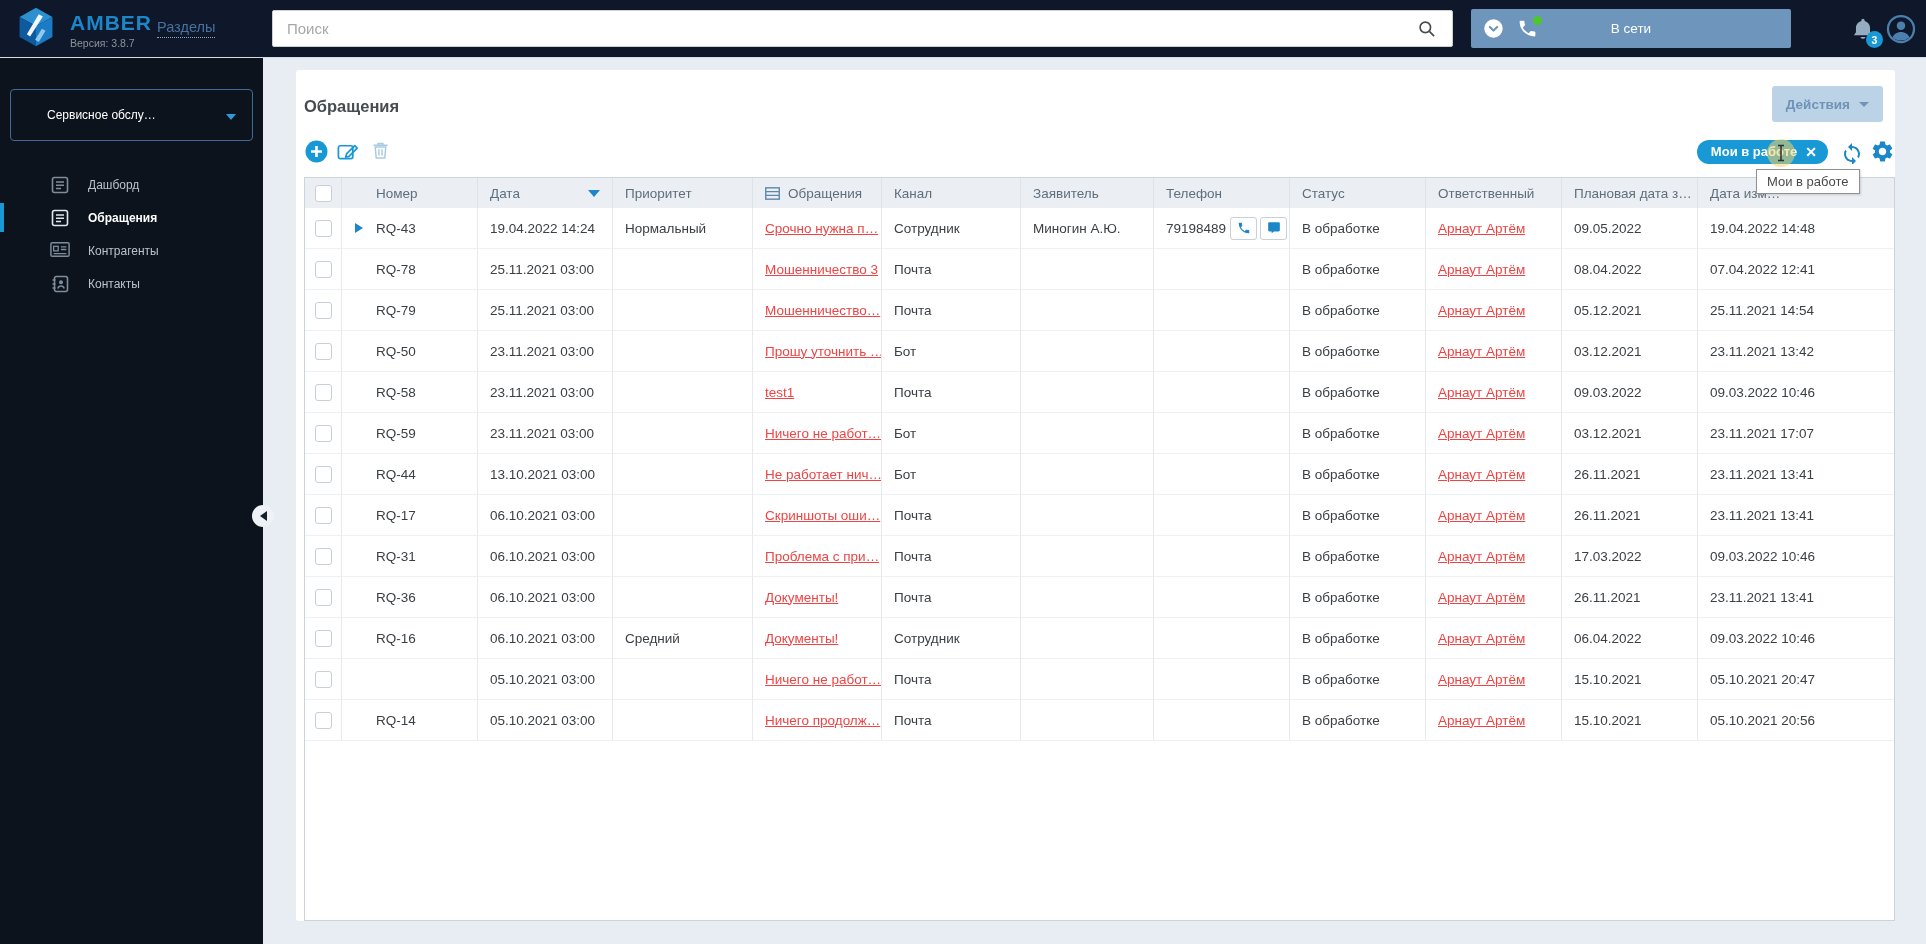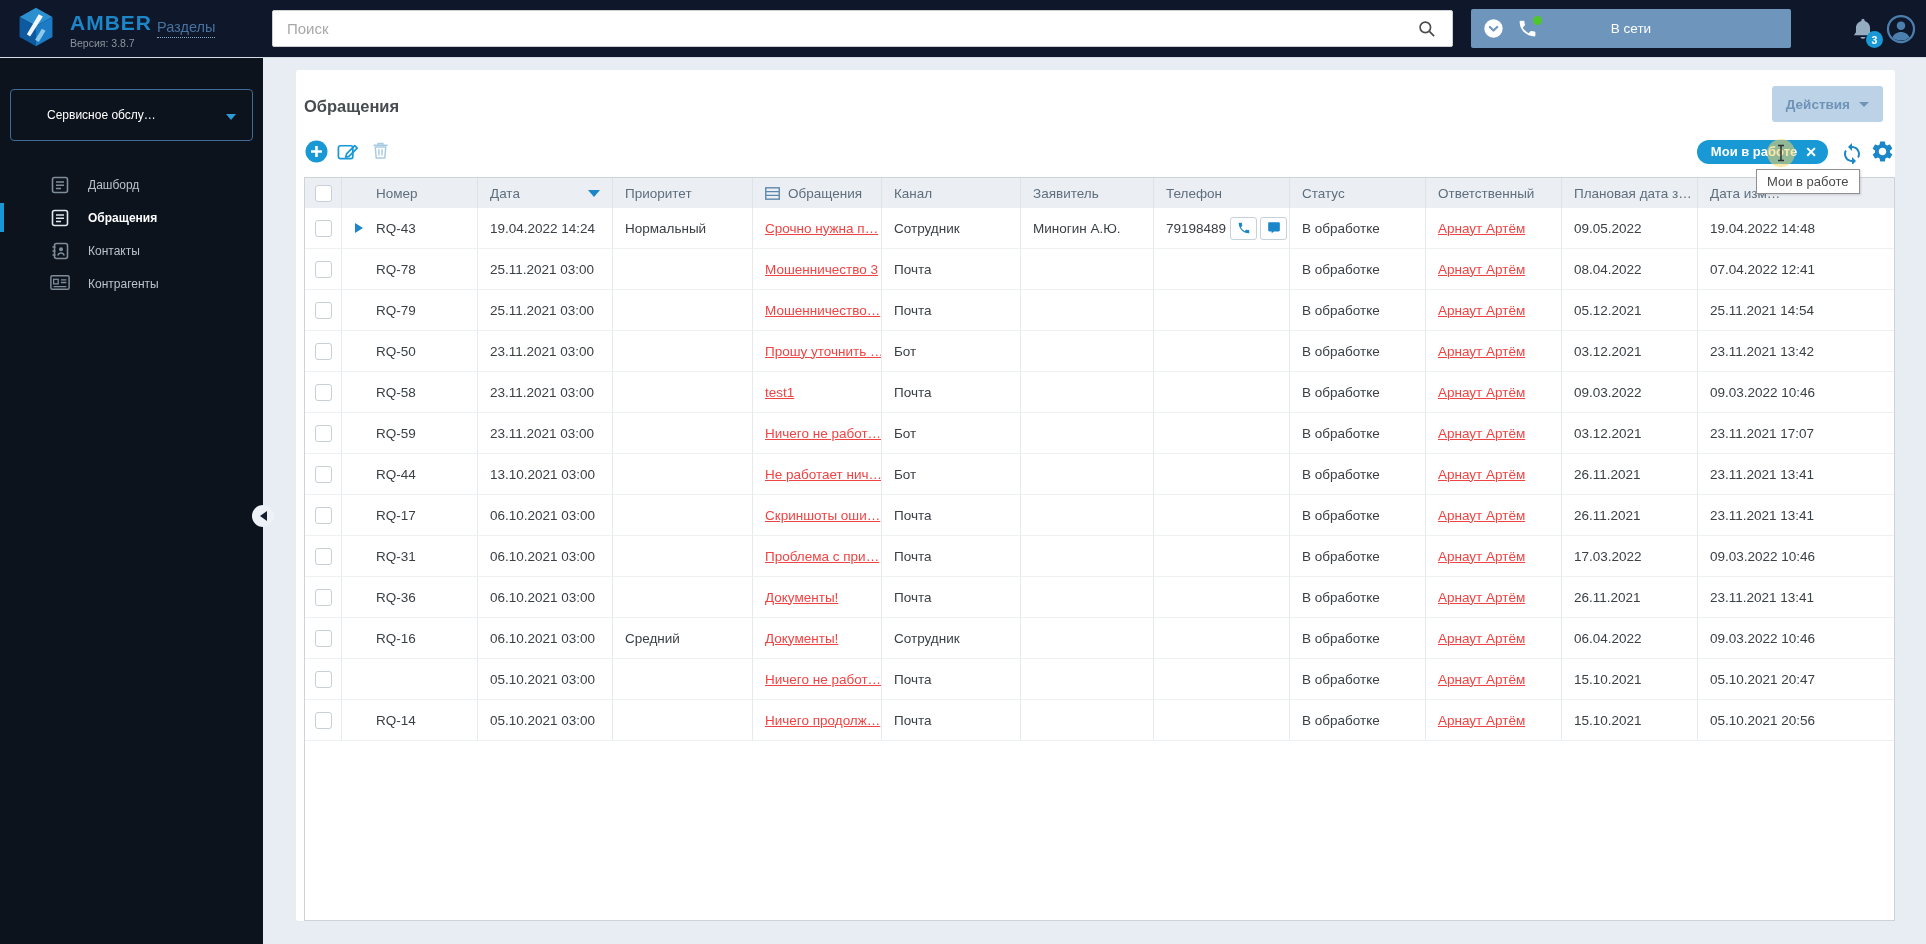--- a/index.html
+++ b/index.html
@@ -187,38 +187,38 @@
           <span class="s-ico">
             <svg viewBox="0 0 20 20" width="20" height="20">
               <rect x="2.5" y="2.5" width="15" height="15" rx="2" fill="none" stroke="currentColor" stroke-width="1.6"></rect>
               <path d="M6 7h8M6 10.2h8M6 13.4h5" stroke="currentColor" stroke-width="1.5"></path>
             </svg>
           </span>
           <span class="s-label">Обращения</span>
         </div>
         <div class="side-item">
           <span class="s-ico">
+            <svg viewBox="0 0 22 18" width="20" height="17">
+              <rect x="1" y="1.5" width="20" height="15" rx="1.5" fill="none" stroke="currentColor" stroke-width="1.6"></rect>
+              <rect x="4" y="5.5" width="5" height="5" fill="none" stroke="currentColor" stroke-width="1.4"></rect>
+              <path d="M12 6h6M12 9h6M4 13.5h14" stroke="currentColor" stroke-width="1.4"></path>
+            </svg>
+          </span>
+          <span class="s-label">Контрагенты</span>
+        </div>
+        <div class="side-item">
+          <span class="s-ico">
             <svg viewBox="0 0 20 20" width="20" height="20">
               <rect x="4.5" y="2.5" width="13" height="15" rx="2" fill="none" stroke="currentColor" stroke-width="1.6"></rect>
               <path d="M2.5 6h3M2.5 10h3M2.5 14h3" stroke="currentColor" stroke-width="1.5"></path>
               <circle cx="11" cy="8.2" r="2" fill="currentColor"></circle>
               <path d="M7.8 14.5c.5-1.7 1.8-2.6 3.2-2.6s2.7.9 3.2 2.6" fill="none" stroke="currentColor" stroke-width="1.5"></path>
             </svg>
           </span>
           <span class="s-label">Контакты</span>
-        </div>
-        <div class="side-item">
-          <span class="s-ico">
-            <svg viewBox="0 0 22 18" width="20" height="17">
-              <rect x="1" y="1.5" width="20" height="15" rx="1.5" fill="none" stroke="currentColor" stroke-width="1.6"></rect>
-              <rect x="4" y="5.5" width="5" height="5" fill="none" stroke="currentColor" stroke-width="1.4"></rect>
-              <path d="M12 6h6M12 9h6M4 13.5h14" stroke="currentColor" stroke-width="1.4"></path>
-            </svg>
-          </span>
-          <span class="s-label">Контрагенты</span>
         </div>
       </nav>
     <div class="collapse-handle">
       <span class="collapse-tri"></span>
     </div>
   </aside>
 
   <main>
     <div class="card">
       <h1 class="page-title">Обращения</h1>

